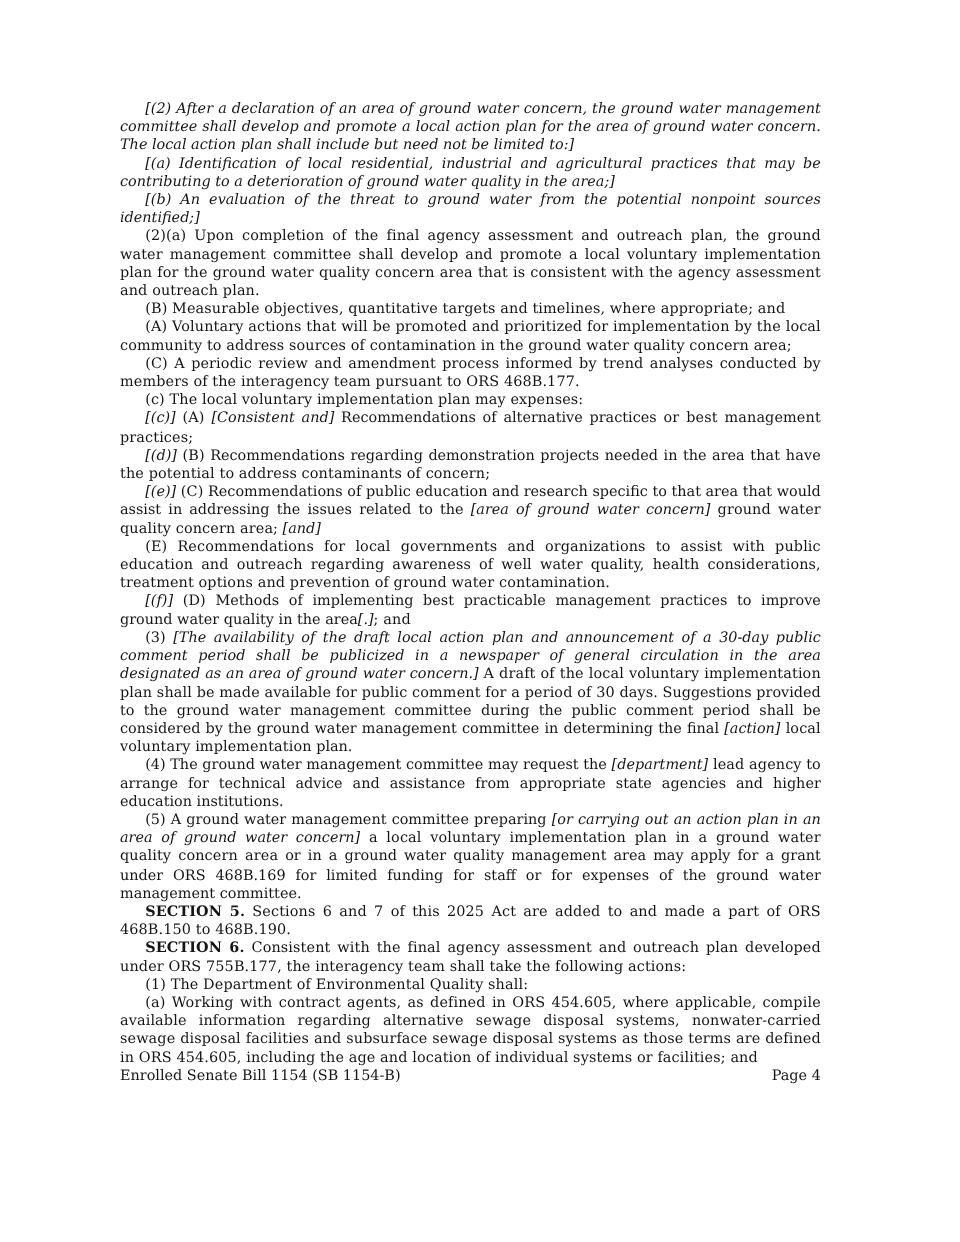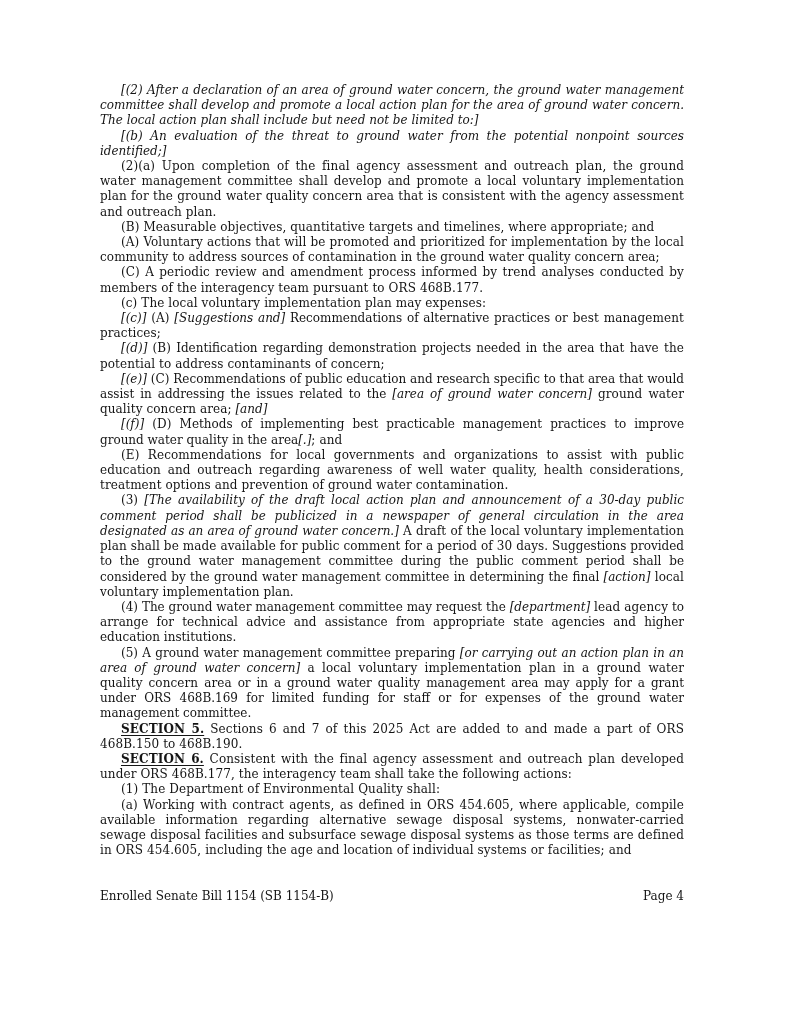--- a/index.html
+++ b/index.html
@@ -27,54 +27,55 @@
   }
   .para {
     margin: 0;
     padding: 0;
     text-indent: 21px;
     text-align: justify;
   }
   .s-n { font-style: normal; font-weight: 400; margin-top: 29px; }
   .s-i { font-style: italic; font-weight: 400; }
   .s-b { font-style: normal; font-weight: 400; letter-spacing: 0.1px; }
-  .s-bu { font-style: normal; font-weight: 700; text-decoration: underline; text-underline-offset: 2px; letter-spacing: 0.1px; }
+  .s-bu { font-style: normal; font-weight: 700; text-underline-offset: 2px; letter-spacing: 0.1px; }
   .footer {
     position: absolute;
     left: 100px;
     top: 889px;
     width: 584px;
     display: flex;
     justify-content: space-between;
     font-size: 12px;
     line-height: 15px;
   }
 </style>
 </head>
 <body>
 
 <div class="page">
   <div class="body-text">
       <p class="para"><span class="s-i">[(2) After a declaration of an area of ground water concern, the ground water management committee shall develop and promote a local action plan for the area of ground water concern. The local action plan shall include but need not be limited to:]</span></p>
+      <p class="para"><span class="s-i">[(a) Identification of local residential, industrial and agricultural practices that may be contributing to a deterioration of ground water quality in the area;]</span></p>
       <p class="para"><span class="s-i">[(b) An evaluation of the threat to ground water from the potential nonpoint sources identified;]</span></p>
       <p class="para"><span class="s-b">(2)(a) Upon completion of the final agency assessment and outreach plan, the ground water management committee shall develop and promote a local voluntary implementation plan for the ground water quality concern area that is consistent with the agency assessment and outreach plan.</span></p>
       <p class="para"><span class="s-b">(B) Measurable objectives, quantitative targets and timelines, where appropriate; and</span></p>
       <p class="para"><span class="s-b">(A) Voluntary actions that will be promoted and prioritized for implementation by the local community to address sources of contamination in the ground water quality concern area;</span></p>
       <p class="para"><span class="s-b">(C) A periodic review and amendment process informed by trend analyses conducted by members of the interagency team pursuant to ORS 468B.177.</span></p>
       <p class="para"><span class="s-b">(c) The local voluntary implementation plan may expenses:</span></p>
-      <p class="para"><span class="s-i">[(c)]</span><span class="s-n"> </span><span class="s-b">(A)</span><span class="s-n"> </span><span class="s-i">[Suggestions and]</span><span class="s-n"> Recommendations of alternative practices </span><span class="s-b">or best management practices</span><span class="s-n">;</span></p>
-      <p class="para"><span class="s-i">[(d)]</span><span class="s-n"> </span><span class="s-b">(B)</span><span class="s-n"> Identification regarding demonstration projects needed in the area </span><span class="s-b">that have the potential to address contaminants of concern</span><span class="s-n">;</span></p>
+      <p class="para"><span class="s-i">[(c)]</span><span class="s-n"> </span><span class="s-b">(A)</span><span class="s-n"> </span><span class="s-i">[Consistent and]</span><span class="s-n"> Recommendations of alternative practices </span><span class="s-b">or best management practices</span><span class="s-n">;</span></p>
+      <p class="para"><span class="s-i">[(d)]</span><span class="s-n"> </span><span class="s-b">(B)</span><span class="s-n"> Recommendations regarding demonstration projects needed in the area </span><span class="s-b">that have the potential to address contaminants of concern</span><span class="s-n">;</span></p>
       <p class="para"><span class="s-i">[(e)]</span><span class="s-n"> </span><span class="s-b">(C)</span><span class="s-n"> Recommendations of public education and research specific to that area that would assist in addressing the issues related to the </span><span class="s-i">[area of ground water concern]</span><span class="s-n"> </span><span class="s-b">ground water quality concern area</span><span class="s-n">; </span><span class="s-i">[and]</span></p>
+      <p class="para"><span class="s-b">(E) Recommendations for local governments and organizations to assist with public education and outreach regarding awareness of well water quality, health considerations, treatment options and prevention of ground water contamination.</span></p>
       <p class="para"><span class="s-i">[(f)]</span><span class="s-n"> </span><span class="s-b">(D)</span><span class="s-n"> Methods of implementing best practicable management practices to improve ground water quality in the area</span><span class="s-i">[.]</span><span class="s-b">; and</span></p>
-      <p class="para"><span class="s-b">(E) Recommendations for local governments and organizations to assist with public education and outreach regarding awareness of well water quality, health considerations, treatment options and prevention of ground water contamination.</span></p>
       <p class="para"><span class="s-n">(3) </span><span class="s-i">[The availability of the draft local action plan and announcement of a 30-day public comment period shall be publicized in a newspaper of general circulation in the area designated as an area of ground water concern.]</span><span class="s-n"> </span><span class="s-b">A draft of the local voluntary implementation plan shall be made available for public comment for a period of 30 days.</span><span class="s-n"> Suggestions provided to the ground water management committee during the public comment period shall be considered by the ground water management committee in determining the final </span><span class="s-i">[action]</span><span class="s-n"> </span><span class="s-b">local voluntary implementation</span><span class="s-n"> plan.</span></p>
       <p class="para"><span class="s-n">(4) The ground water management committee may request the </span><span class="s-i">[department]</span><span class="s-n"> </span><span class="s-b">lead agency</span><span class="s-n"> to arrange for technical advice and assistance from appropriate state agencies and higher education institutions.</span></p>
       <p class="para"><span class="s-n">(5) A ground water management committee preparing </span><span class="s-i">[or carrying out an action plan in an area of ground water concern]</span><span class="s-n"> </span><span class="s-b">a local voluntary implementation plan in a ground water quality concern area</span><span class="s-n"> or in a ground water </span><span class="s-b">quality</span><span class="s-n"> management area may apply for a grant under ORS 468B.169 for limited funding for staff or for expenses of the ground water management committee.</span></p>
       <p class="para"><span class="s-bu">SECTION 5.</span><span class="s-b"> Sections 6 and 7 of this 2025 Act are added to and made a part of ORS 468B.150 to 468B.190.</span></p>
-      <p class="para"><span class="s-bu">SECTION 6.</span><span class="s-b"> Consistent with the final agency assessment and outreach plan developed under ORS 468B.177, the interagency team shall take the following actions:</span></p>
+      <p class="para"><span class="s-bu">SECTION 6.</span><span class="s-b"> Consistent with the final agency assessment and outreach plan developed under ORS 755B.177, the interagency team shall take the following actions:</span></p>
       <p class="para"><span class="s-b">(1) The Department of Environmental Quality shall:</span></p>
       <p class="para"><span class="s-b">(a) Working with contract agents, as defined in ORS 454.605, where applicable, compile available information regarding alternative sewage disposal systems, nonwater-carried sewage disposal facilities and subsurface sewage disposal systems as those terms are defined in ORS 454.605, including the age and location of individual systems or facilities; and</span></p>
     </div>
   <div class="footer">
     <span>Enrolled Senate Bill 1154 (SB 1154-B)</span>
     <span>Page 4</span>
   </div>
 </div>
 
 </body></html>

